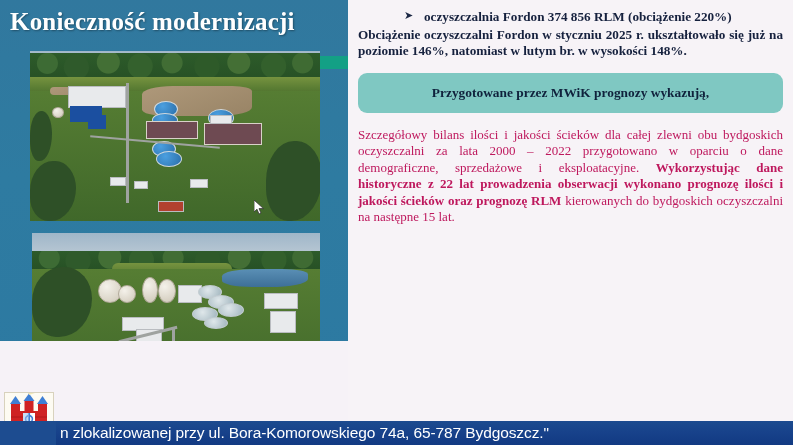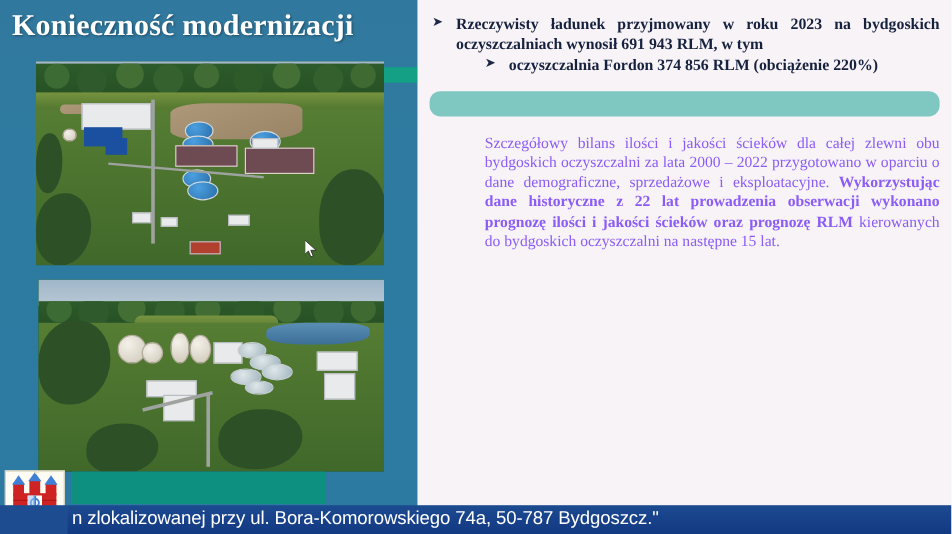--- a/index.html
+++ b/index.html
@@ -13,21 +13,21 @@
     position: relative;
     width: 793px; height: 445px;
     overflow: hidden;
     background: #f6f2f7;
   }
 
   
   .left-panel {
     position: absolute;
     left: 0; top: 0;
-    width: 348px; height: 445px;
+    width: 348px; height: 341px;
     background: #2f7da0;
     overflow: hidden;
   }
   .left-panel-inner {
     position: absolute;
     left: 0; top: 0;
     width: 348px; height: 445px;
     background: linear-gradient(180deg,#31789e 0%, #2e7ba1 40%, #2c79a2 100%);
   }
   .slide-title {
@@ -225,23 +225,22 @@
     font-size:13.4px;
     line-height:19px;
     color:#10223c;
   }
 
   .para-normal {
     margin-top:14px;
     font-family:"Liberation Serif", serif;
     font-size:13px;
     line-height:16.6px;
-    color:#8b5cf6;
+    color:#be185d;
     text-align:justify;
-    margin-left:46px;
   }
   .para-normal b { font-weight:bold; }
 
   
   .caption-bar {
     position:absolute;
     left:56px; top:421px;
     width:737px; height:24px;
     background:linear-gradient(180deg,#1c4b8f 0%, #17418a 50%, #123a82 100%);
     display:flex;
@@ -375,29 +374,30 @@
         <line x1="6" y1="24" x2="18" y2="24"></line>
           <line x1="30" y1="24" x2="42" y2="24"></line>
         <line x1="6" y1="30" x2="18" y2="30"></line>
           <line x1="30" y1="30" x2="42" y2="30"></line>
       </g>
     </svg>
   </div>
 
   <div class="right-panel">
 
-    <div class="b1">Rzeczywisty ładunek przyjmowany w roku 2023 na bydgoskich oczyszczalniach wynosił 691 943 RLM, w tym</div>
 
     <div class="b2">oczyszczalnia Fordon 374 856 RLM (obciążenie 220%)</div>
 
+    <div class="para-bold">Obciążenie oczyszczalni Fordon w styczniu 2025 r. ukształtowało się już na poziomie 146%, natomiast w lutym br. w wysokości 148%.</div>
 
     <div class="callout">
+      <div>Przygotowane przez MWiK prognozy wykazują,</div>
     </div>
 
     <div class="para-normal"><span>Szczegółowy bilans ilości i jakości ścieków dla całej zlewni obu bydgoskich oczyszczalni za lata 2000 – 2022 przygotowano w oparciu o dane demograficzne, sprzedażowe i eksploatacyjne. </span><b>Wykorzystując dane historyczne z 22 lat prowadzenia obserwacji wykonano prognozę ilości i jakości ścieków oraz prognozę RLM</b><span> kierowanych do bydgoskich oczyszczalni na następne 15 lat.</span></div>
   </div>
 
   <div class="caption-left-block"></div>
   <div class="caption-bar">
-    <span class="caption-text">n zlokalizowanej przy ul. Bora-Komorowskiego 74a, 50-787 Bydgoszcz."</span>
+    <span class="caption-text">n zlokalizowanej przy ul. Bora-Komorowskiego 74a, 65-787 Bydgoszcz."</span>
   </div>
 
 </div>
 
 </body></html>

